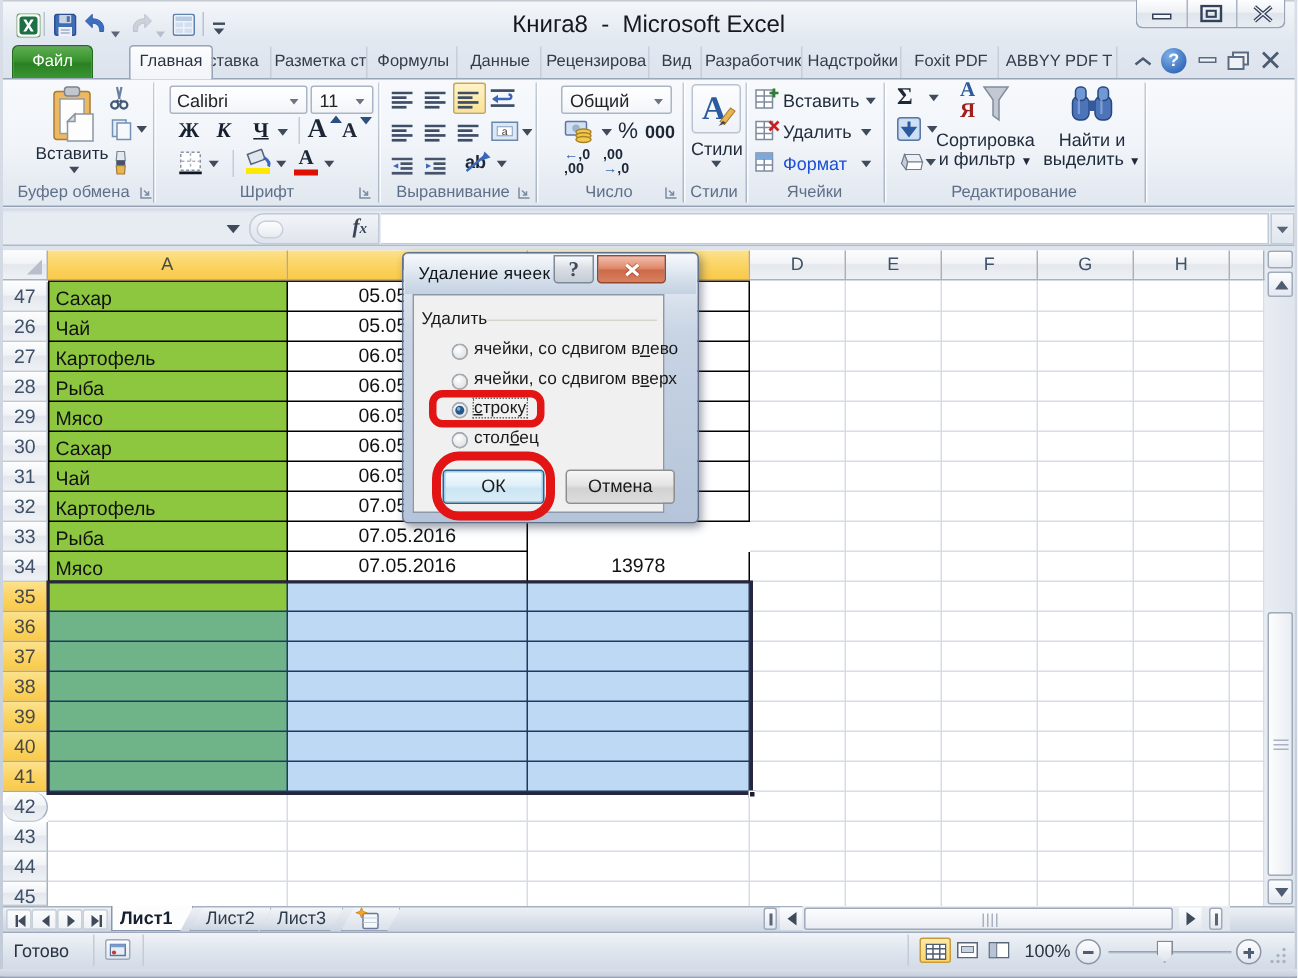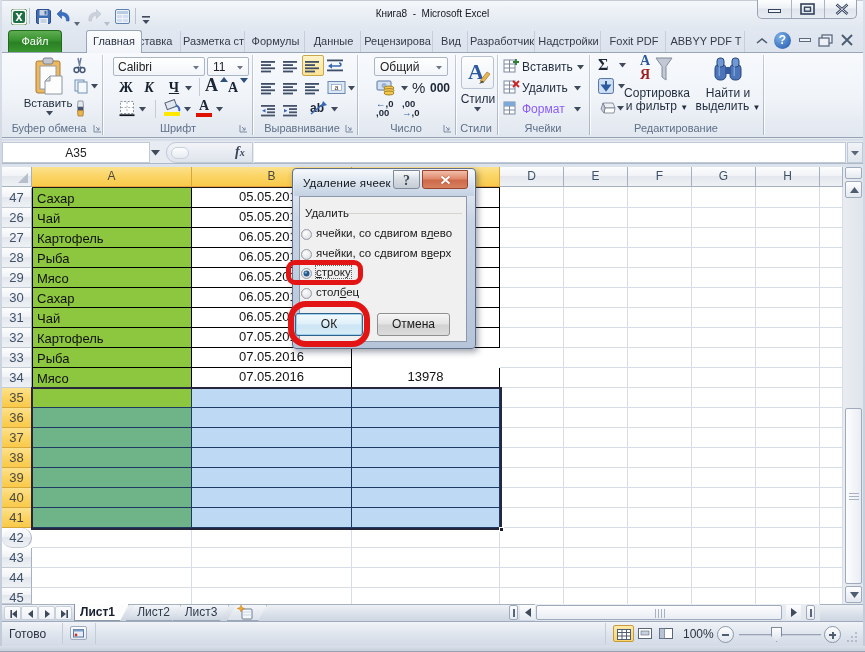--- a/index.html
+++ b/index.html
@@ -58,21 +58,21 @@
         <rect x="8" y="10" width="5" height="3" fill="#d3dff0"></rect>
  </svg></div>
 <div class="abs" style="left:135px;top:8px;width:1px;height:16px;background:#b9c2cf;"></div>
 <div class="abs" style="left:141px;top:11px;width:10px;height:10px;">
  <svg width="10" height="10">
         <rect x="1" y="1" width="8" height="1.6" fill="#3f4a5a"></rect>
         <path d="M1.5 5 L8.5 5 L5 9 Z" fill="#3f4a5a"></path>
       </svg></div>
 
 
-<div class="abs" style="left:0;top:8px;width:865px;text-align:center;font-size:10px;color:#15181d;">Книга8&nbsp; -&nbsp; Microsoft Excel</div>
+<div class="abs" style="left:0;top:8px;width:865px;text-align:center;font-size:16px;color:#15181d;">Книга8&nbsp; -&nbsp; Microsoft Excel</div>
 
 
 <div class="abs" style="left:757px;top:0;width:100px;height:19px;background:linear-gradient(#fcfdfe,#eef1f5 45%,#dfe5ec 50%,#e8edf3);border:1px solid #98a3b3;border-top:none;border-radius:0 0 5px 5px;">
  <div class="abs" style="left:33px;top:0;width:1px;height:18px;background:#aab4c2;"></div>
  <div class="abs" style="left:66px;top:0;width:1px;height:18px;background:#aab4c2;"></div>
  <div class="abs" style="left:10px;top:9px;width:13px;height:4px;border:1.5px solid #33415c;background:#f4f6f9;"></div>
  <svg class="abs" style="left:40px;top:3px;" width="20" height="13">
    <rect x="3" y="1" width="13" height="10" fill="none" stroke="#33415c" stroke-width="1.6"></rect>
    <rect x="6.5" y="4.2" width="6" height="4" fill="none" stroke="#33415c" stroke-width="1.4"></rect>
  </svg>
@@ -364,21 +364,21 @@
 <svg class="abs" style="left:574px;top:86px;" width="7" height="5">
       <path d="M0 0 L7 0 L3.5 4.5 Z" fill="#3f4a5a"></path>
     </svg>
 <svg class="abs" style="left:503px;top:100px;" width="17" height="16">
   <rect x="1" y="2" width="11" height="12" fill="#fff" stroke="#7d8aa0"></rect>
   <line x1="1" y1="6" x2="12" y2="6" stroke="#7d8aa0"></line>
       <line x1="1" y1="10" x2="12" y2="10" stroke="#7d8aa0"></line>
   <line x1="6.5" y1="2" x2="6.5" y2="14" stroke="#7d8aa0"></line>
       <rect x="1" y="2" width="11" height="4" fill="#7ea8d8"></rect>
     </svg>
-<div class="abs" style="left:522px;top:102px;font-size:12px;color:#8b5cf6;">Формат</div>
+<div class="abs" style="left:522px;top:102px;font-size:12px;color:#1d4ed8;">Формат</div>
 <svg class="abs" style="left:574px;top:107px;" width="7" height="5">
       <path d="M0 0 L7 0 L3.5 4.5 Z" fill="#3f4a5a"></path>
     </svg>
 
 <div class="abs" style="left:598px;top:56px;width:16px;height:17px;font-family:'Liberation Serif',serif;font-size:16px;font-weight:bold;color:#1c2635;">Σ</div>
 <svg class="abs" style="left:619px;top:63px;" width="7" height="5">
       <path d="M0 0 L7 0 L3.5 4.5 Z" fill="#3f4a5a"></path>
     </svg>
 <svg class="abs" style="left:598px;top:78px;" width="16" height="16">
   <rect x="0.5" y="0.5" width="15" height="15" rx="2" fill="#b9d2ec" stroke="#5a77a5"></rect>
@@ -410,21 +410,20 @@
   <rect x="4" y="2" width="7" height="9" rx="3" fill="#6f98d4" stroke="#27477e"></rect>
   <rect x="19" y="2" width="7" height="9" rx="3" fill="#6f98d4" stroke="#27477e"></rect>
   <rect x="12.5" y="11" width="5" height="7" fill="#35599a"></rect>
   <path d="M5.5 10 L7 10 L7 20 L5.5 20 Z" fill="#8fb2e2" opacity="0.7"></path>
   <path d="M20.5 10 L22 10 L22 20 L20.5 20 Z" fill="#8fb2e2" opacity="0.7"></path>
 </svg>
 <div class="abs" style="left:694px;top:87px;width:68px;text-align:center;font-size:12px;color:#1f2a3a;line-height:12.5px;">Найти и<br>выделить <span style="font-size:8px;">▼</span></div>
 
 
 <div class="abs" style="left:2px;top:142px;width:861px;height:22px;background:#e7ecf2;border-bottom:1px solid #aeb9c8;"></div>
-<div class="abs" style="left:2px;top:142px;width:148px;height:21px;background:#fff;border:1px solid #c0c9d6;font-size:12px;color:#222;text-align:center;line-height:20px;">A35</div>
 <svg class="abs" style="left:151px;top:150px;" width="9" height="6">
       <path d="M0 0 L9 0 L4.5 5.5 Z" fill="#3f4a5a"></path>
     </svg>
 <div class="abs" style="left:166px;top:142px;width:87px;height:21px;background:linear-gradient(#f2f4f8,#dfe4ec);border:1px solid #c0c9d6;border-radius:10px 0 0 10px;">
   <div style="position:absolute;left:4px;top:4px;width:18px;height:12px;border-radius:7px;background:linear-gradient(#fdfdfe,#e7ebf1);border:1px solid #c8d0dc;"></div>
   <div style="position:absolute;left:68px;top:1px;font-family:'Liberation Serif',serif;font-style:italic;font-weight:bold;font-size:14px;color:#3a4458;">f<span style="font-size:10px;">x</span></div>
 </div>
 <div class="abs" style="left:254px;top:142px;width:592px;height:21px;background:#fff;border:1px solid #c0c9d6;border-left:none;"></div>
 <div class="abs" style="left:847px;top:142px;width:16px;height:21px;background:linear-gradient(#f0f3f7,#e0e6ee);border:1px solid #c0c9d6;"></div>
 <svg class="abs" style="left:851px;top:151px;" width="8" height="5">
@@ -564,21 +563,21 @@
 <div class="abs" style="left:845px;top:408px;width:17px;height:176px;background:linear-gradient(90deg,#fdfdfe,#e9edf3);border:1px solid #9fabbc;border-radius:2px;">
   <div style="position:absolute;left:3px;top:84px;width:10px;height:1px;background:#a8b2c2;box-shadow:0 3px 0 #a8b2c2,0 6px 0 #a8b2c2;"></div>
 </div>
 <div class="abs" style="left:845px;top:586px;width:17px;height:17px;background:linear-gradient(#fdfdfe,#e4e9f0);border:1px solid #9fabbc;border-radius:2px;">
       <svg style="position:absolute;left:4px;top:5px;" width="9" height="7">
         <path d="M4.5 6 L9 0 L0 0 Z" fill="#4f5d72"></path>
       </svg>
     </div>
 
 
-<div class="abs" style="left:292px;top:168px;width:184px;height:181px;
+<div class="abs" style="left:268px;top:168px;width:198px;height:181px;
   background:linear-gradient(#eef3f9,#c8d4e4 30%,#b5c4d9);
   border:1px solid #62708a; border-radius:4px; box-shadow:2px 3px 6px rgba(40,50,70,0.45);z-index:20;">
   <div style="position:absolute;left:1px;top:1px;right:1px;height:26px;border-radius:3px 3px 0 0;background:linear-gradient(#f6f9fc,#d6e0ec 60%,#c3d1e2);"></div>
   <div style="position:absolute;left:10px;top:8px;font-size:11.5px;color:#101418;letter-spacing:0.2px;">Удаление ячеек</div>
 
   <div style="position:absolute;left:100px;top:1px;width:27px;height:19px;background:linear-gradient(#fafbfc,#d8dde3 50%,#c6ccd4);border:1px solid #7e8a99;border-radius:0 0 3px 3px;text-align:center;">
     <span style="font-family:'Liberation Serif',serif;font-size:14px;font-weight:bold;color:#3c4a5c;">?</span></div>
 
   <div style="position:absolute;left:129px;top:1px;width:46px;height:19px;background:linear-gradient(#f2beab,#e08a6c 45%,#cd6a4a 55%,#d8815f);border:1px solid #99442e;border-radius:0 0 3px 3px;">
     <svg style="position:absolute;left:16px;top:4px;" width="13" height="11">

